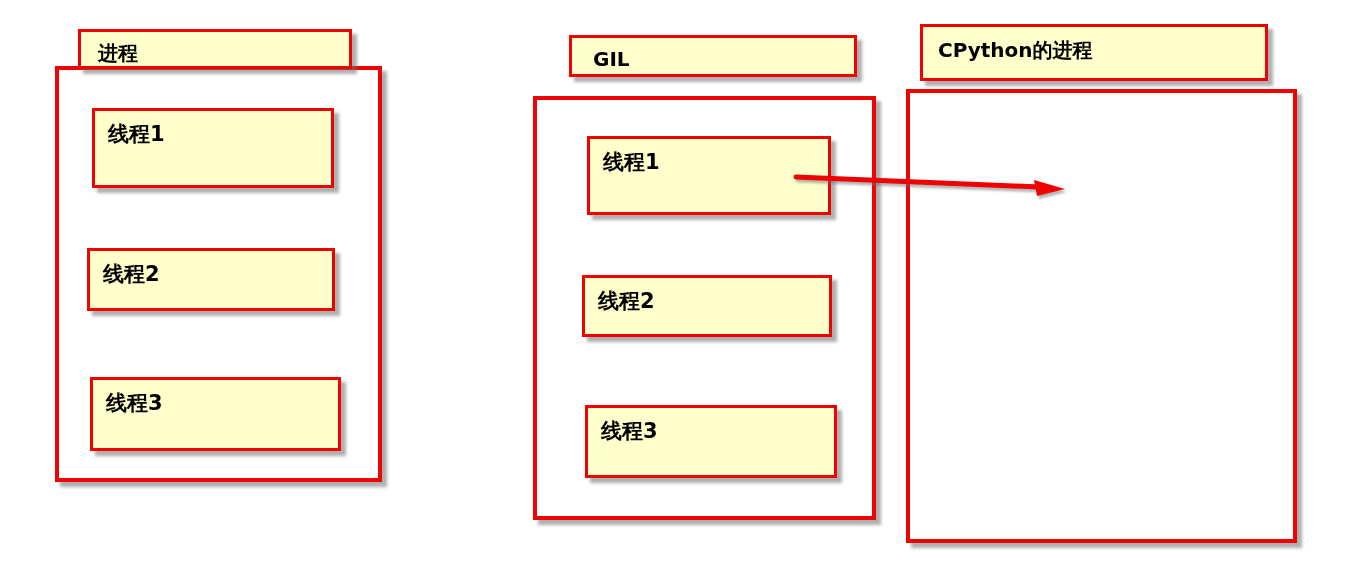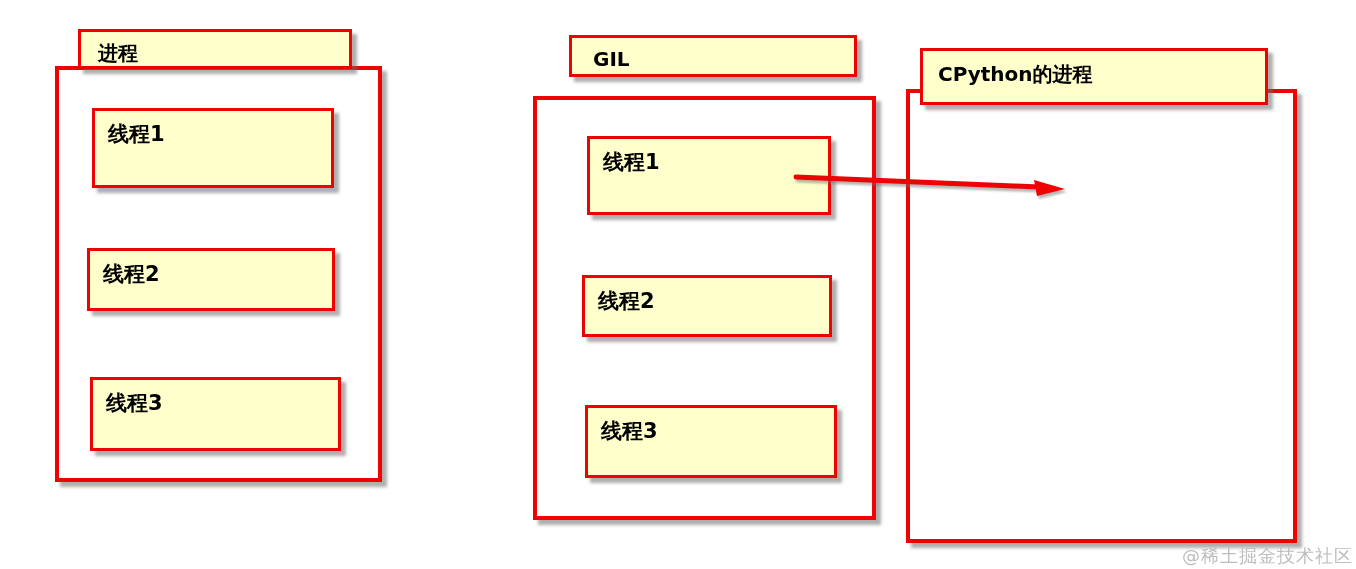--- a/index.html
+++ b/index.html
@@ -38,21 +38,21 @@
 
   
   .c-mid   { left: 533px; top: 96px;  width: 343px; height: 424px; }
   .t-mid   { left: 569px; top: 35px;  width: 288px; height: 42px; font-size: 20px; padding: 9px 0 0 21px; }
   .p2t1    { left: 587px; top: 136px; width: 244px; height: 79px; }
   .p2t2    { left: 582px; top: 275px; width: 250px; height: 62px; }
   .p2t3    { left: 585px; top: 405px; width: 252px; height: 73px; }
 
   
   .c-right { left: 906px; top: 89px;  width: 391px; height: 454px; }
-  .t-right { left: 920px; top: 24px;  width: 348px; height: 57px; font-size: 20px; padding: 10px 0 0 15px; margin-top: 24px; }
+  .t-right { left: 920px; top: 24px;  width: 348px; height: 57px; font-size: 20px; padding: 10px 0 0 15px; }
 
   .arrow-layer {
     position: absolute;
     left: 0; top: 0;
     width: 1356px; height: 569px;
     pointer-events: none;
   }
   .arrow-layer .shape { filter: drop-shadow(2px 3px 1px rgba(110,110,110,0.5)); }
 
   .watermark {
@@ -102,15 +102,14 @@
     <span>CPython的进程</span>
   </div>
 
   <svg class="arrow-layer" viewBox="0 0 1356 569" xmlns="http://www.w3.org/2000/svg">
     <g class="shape">
       <line x1="796" y1="177" x2="1040" y2="187" stroke="#ee0202" stroke-width="5" stroke-linecap="round"></line>
       <polygon points="1065,189 1034,180 1037,196" fill="#ee0202"></polygon>
     </g>
   </svg>
 
-  <div class="watermark">@稀土掘金技术社区</div>
 
 </div>
 
 </body></html>

